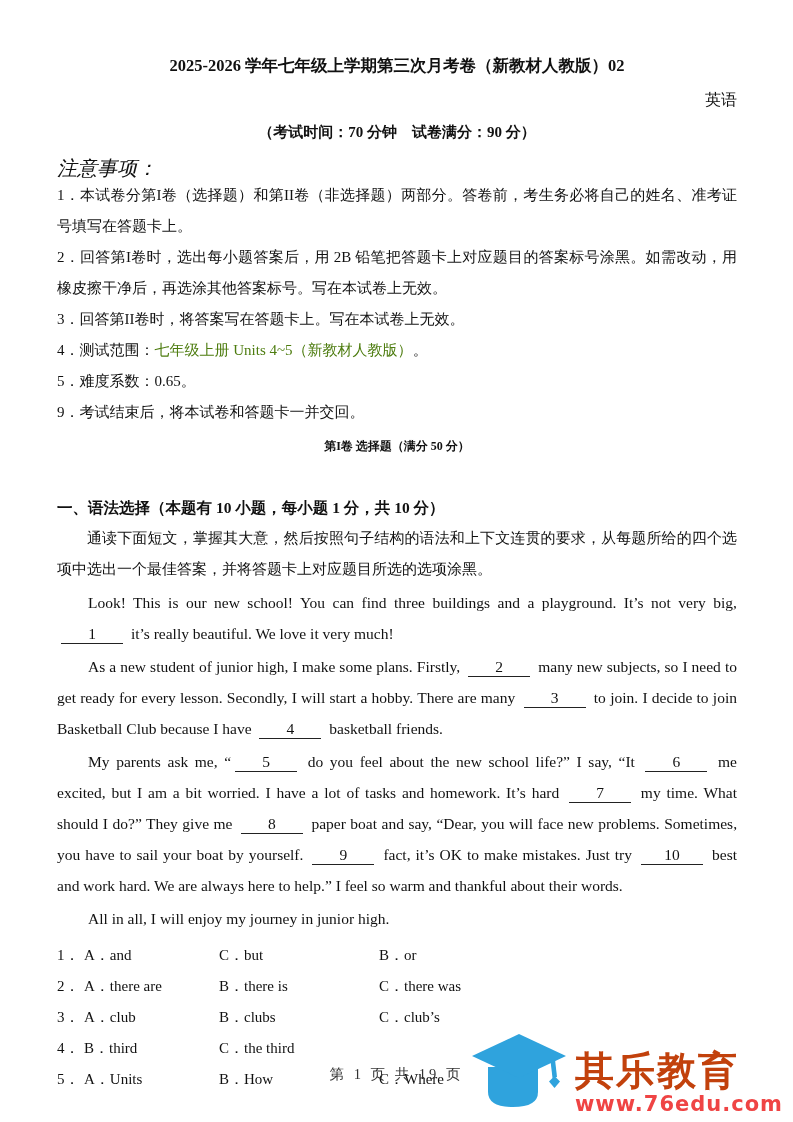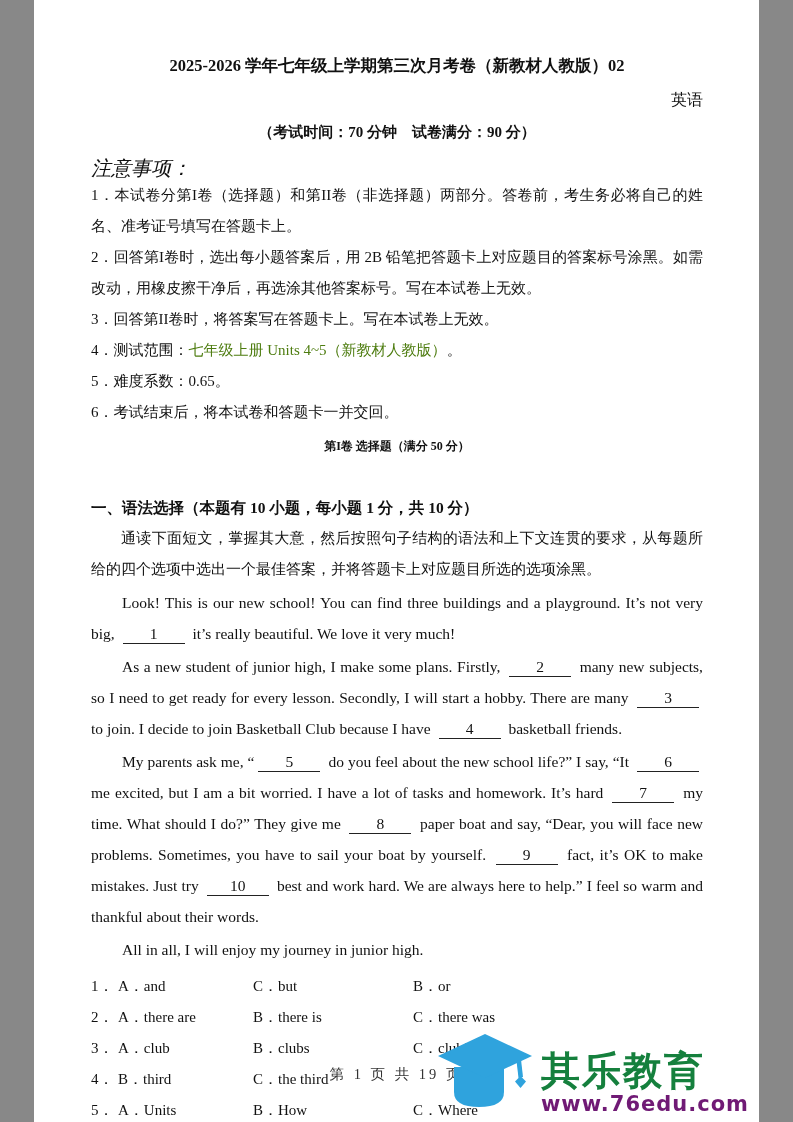--- a/index.html
+++ b/index.html
@@ -1,18 +1,18 @@
 <!DOCTYPE html>
 <html><head>
 <meta charset="utf-8">
 <style>
   html,body{margin:0;padding:0;background:#888;}
   .page{
     position:relative;
-    width:725px;height:1122px;
+    width:793px;height:1122px;
     margin:0 auto;
     background:#ffffff;
     font-family:"Liberation Serif","DejaVu Serif",serif;
     color:#111;
     overflow:hidden;
     box-sizing:border-box;
     padding:54px 56px 0 57px;
   }
   .title{
     text-align:center;
@@ -138,21 +138,21 @@
   <div class="exam-info">（考试时间：70 分钟　试卷满分：90 分）</div>
 
   <div>
     <div class="notice-head">注意事项：</div>
     <div id="notice-list">
         <p class="notice-item"><span>1．本试卷分第I卷（选择题）和第II卷（非选择题）两部分。答卷前，考生务必将自己的姓名、准考证号填写在答题卡上。</span></p>
         <p class="notice-item"><span>2．回答第I卷时，选出每小题答案后，用 2B 铅笔把答题卡上对应题目的答案标号涂黑。如需改动，用橡皮擦干净后，再选涂其他答案标号。写在本试卷上无效。</span></p>
         <p class="notice-item"><span>3．回答第II卷时，将答案写在答题卡上。写在本试卷上无效。</span></p>
         <p class="notice-item"><span>4．测试范围：</span><span class="red-seg" style="color: #4d7c0f;">七年级上册 Units 4~5（新教材人教版）</span><span>。</span></p>
         <p class="notice-item"><span>5．难度系数：0.65。</span></p>
-        <p class="notice-item"><span>6．考试结束后，将本试卷和答题卡一并交回。</span></p>
+        <p class="notice-item"><span>9．考试结束后，将本试卷和答题卡一并交回。</span></p>
       </div>
   </div>
 
   <div class="section-title">第I卷 选择题（满分 50 分）</div>
 
   <div class="part-heading">一、语法选择（本题有 10 小题，每小题 1 分，共 10 分）</div>
   <p class="instructions">通读下面短文，掌握其大意，然后按照句子结构的语法和上下文连贯的要求，从每题所给的四个选项中选出一个最佳答案，并将答题卡上对应题目所选的选项涂黑。</p>
 
   <div id="passage">
       <p class="passage-par">Look! This is our new school! You can find three buildings and a playground. It’s not very big, <span class="blank">1</span> it’s really beautiful. We love it very much!</p>
@@ -196,18 +196,18 @@
   <div class="footer">第 1 页 共 19 页</div>
 
   <div class="logo">
     <svg class="logo-cap" width="100" height="85" viewBox="0 0 200 170" xmlns="http://www.w3.org/2000/svg">
       <path id="cap-base" d="M38,72 L138,72 L138,122 Q138,152 88,152 Q38,152 38,122 Z" fill="#2FA3DD"></path>
       <polygon id="cap-board" points="100,6 194,50 100,94 6,50" fill="#2FA3DD"></polygon>
       <polygon id="cap-stem" points="163,60 172,57 176,92 167,94" fill="#2FA3DD"></polygon>
       <polygon id="cap-bead" points="171,90 182,101 171,114 160,101" fill="#2FA3DD"></polygon>
     </svg>
     <div class="logo-text">
-      <div class="brand-name" style="color: #15803d;">其乐教育</div>
-      <div class="brand-url" style="color: #701a75;">www.76edu.com</div>
+      <div class="brand-name" style="color: #c2410c;">其乐教育</div>
+      <div class="brand-url" style="color: #ef4444;">www.76edu.com</div>
     </div>
   </div>
 
 </div>
 
 </body></html>

